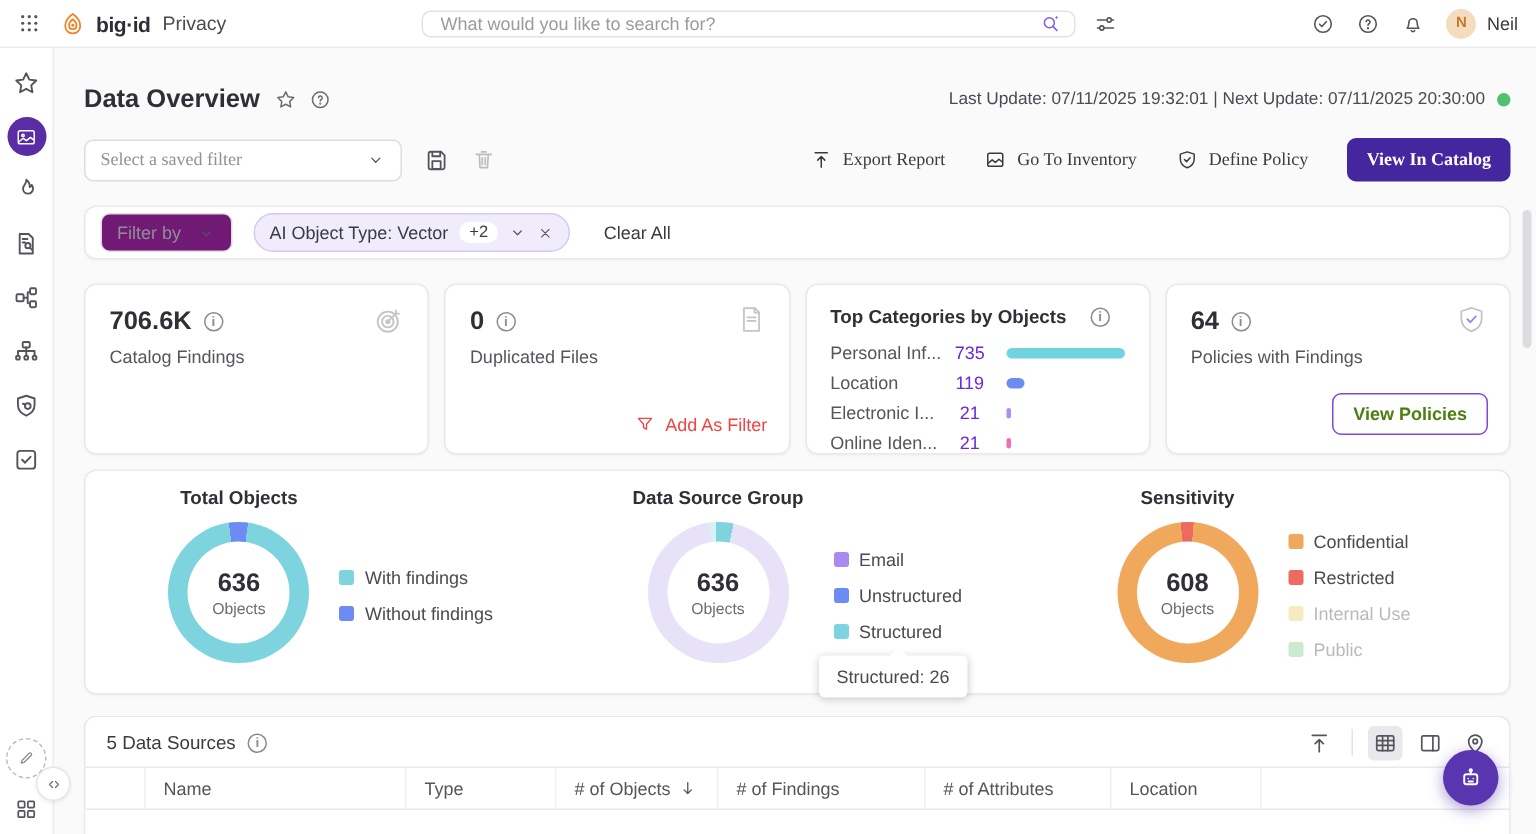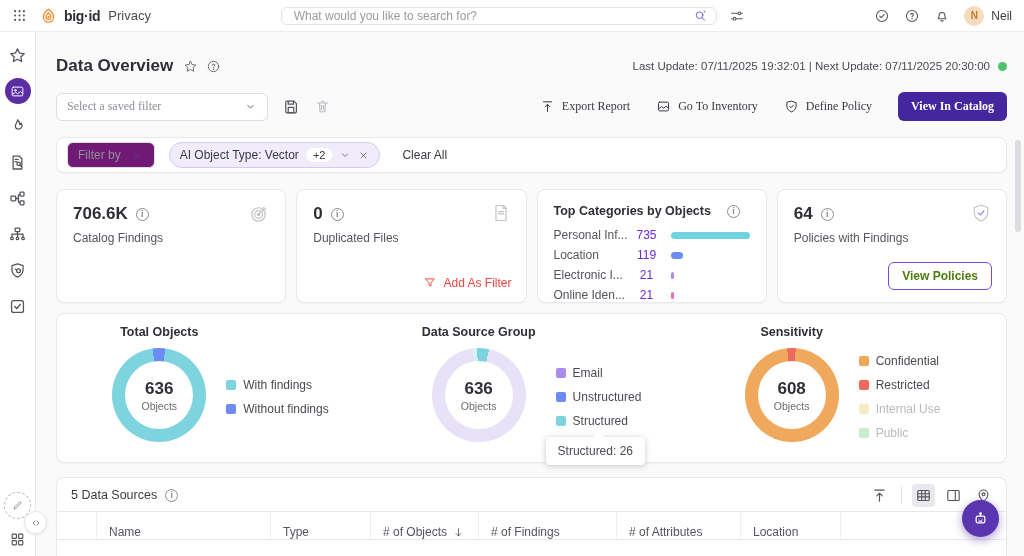--- a/index.html
+++ b/index.html
@@ -115,21 +115,21 @@
 
   
   .table-card { margin-top:14px; background:#fff; border:1px solid #e9e9ec; border-bottom:none; border-radius:8px 8px 0 0;
                 height:240px; box-shadow:0 1px 2px rgba(16,16,20,.04); }
   .table-head { display:flex; align-items:center; padding:8px 14px 7px; }
   .table-title { font-size:12.5px; color:#3a3a42; display:flex; align-items:center; gap:8px; }
   .table-toolbar { margin-left:auto; display:flex; align-items:center; gap:13px; color:#3f3f47; }
   .tb-divider { width:1px; height:18px; background:#e4e4e8; }
   .tb-active { background:#e9e9ed; border-radius:4px; padding:3px; margin:-3px; }
   .cols { display:flex; border-top:1px solid #e9e9ec; height:28px; font-size:12px; color:#55555e; }
-  .col { display:flex; align-items:flex-end; gap:5px; padding:0 12px; border-right:1px solid #efeff2; cursor:pointer; }
+  .col { display:flex; align-items:center; gap:5px; padding:0 12px; border-right:1px solid #efeff2; cursor:pointer; }
   .col.filler { flex:1; border-right:none; cursor:default; }
   .row-sliver { border-top:1px solid #e9e9ec; height:20px; background:#fff; }
 
   
   .fab { position:absolute; right:25px; bottom:19px; width:37px; height:37px; border-radius:50%; border:none;
          background:var(--fab,#5a35b0); color:#fff; display:flex; align-items:center; justify-content:center;
          box-shadow:0 3px 10px rgba(70,35,160,.45); cursor:pointer; z-index:30; }
   .scroll-thumb { position:absolute; right:3px; top:140px; width:6px; height:92px; background:#dcdce1; border-radius:3px; z-index:25; }
 </style>
 </head>

